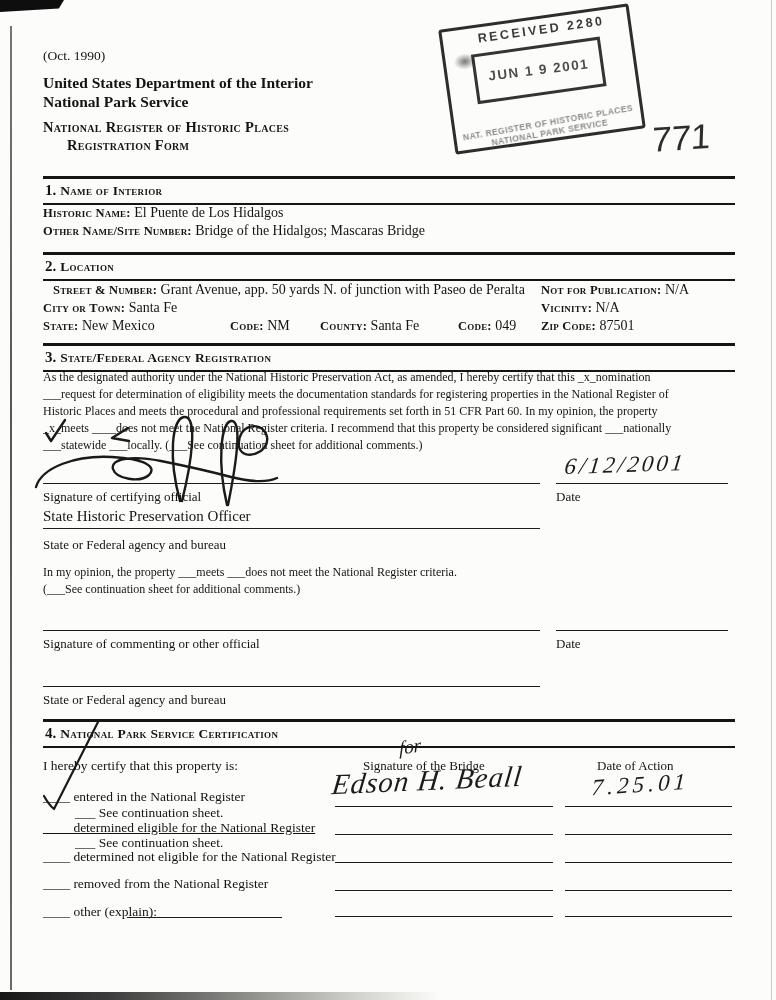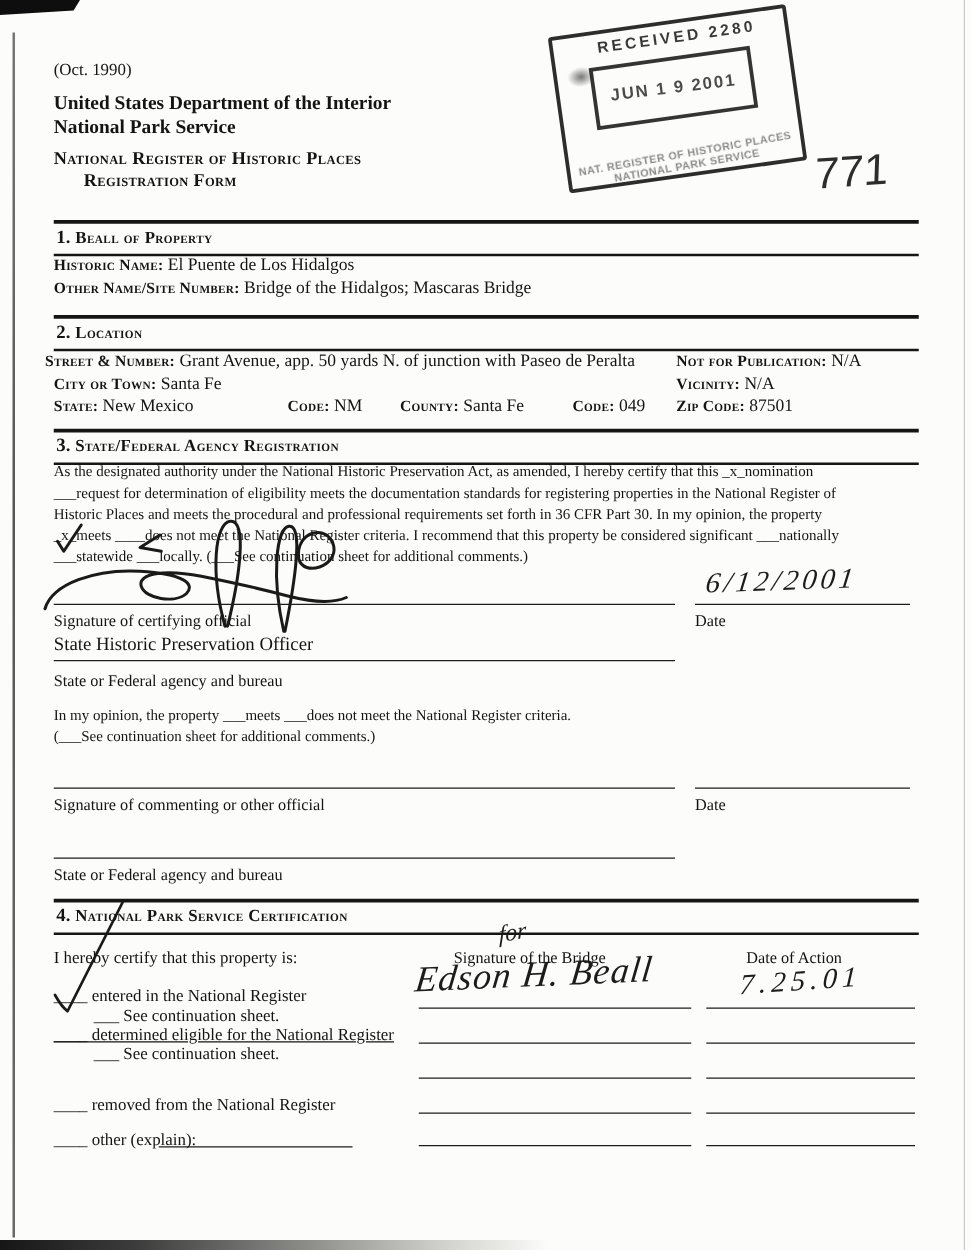--- a/index.html
+++ b/index.html
@@ -86,36 +86,36 @@
     <div class="stamp-org">
       <div>NAT. REGISTER OF HISTORIC PLACES</div>
       <div>NATIONAL PARK SERVICE</div>
     </div>
   </div>
 
   <div class="abs hw-docket" style="left:652px; top:118px;">771</div>
 
   <div class="sechead" style="top:176px;">
     <span class="sec-num">1.</span>
-    <span class="sec-title">Beall of Property</span>
+    <span class="sec-title">Name of Interior</span>
   </div>
   <div class="abs rowline" style="left:43px; top:205px;">
     <span class="lab">Historic Name:</span>
     <span class="val">El Puente de Los Hidalgos</span>
   </div>
   <div class="abs rowline" style="left:43px; top:223px;">
     <span class="lab">Other Name/Site Number:</span>
     <span class="val">Bridge of the Hidalgos; Mascaras Bridge</span>
   </div>
 
   <div class="sechead" style="top:252px;">
     <span class="sec-num">2.</span>
     <span class="sec-title">Location</span>
   </div>
-  <div class="abs rowline" style="left:36px; top:282px;">
+  <div class="abs rowline" style="left:53px; top:282px;">
     <span class="lab">Street &amp; Number:</span>
     <span class="val">Grant Avenue, app. 50 yards N. of junction with Paseo de Peralta</span>
   </div>
   <div class="abs rowline" style="left:541px; top:282px;">
     <span class="lab">Not for Publication:</span>
     <span class="val">N/A</span>
   </div>
   <div class="abs rowline" style="left:43px; top:300px;">
     <span class="lab">City or Town:</span>
     <span class="val">Santa Fe</span>
@@ -128,21 +128,21 @@
     <span style="display:inline-block; width:187px;"><span class="lab">State:</span> <span class="val">New Mexico</span></span><span style="display:inline-block; width:90px;"><span class="lab">Code:</span> <span class="val">NM</span></span><span style="display:inline-block; width:138px;"><span class="lab">County:</span> <span class="val">Santa Fe</span></span><span style="display:inline-block; width:83px;"><span class="lab">Code:</span> <span class="val">049</span></span><span><span class="lab">Zip Code:</span> <span class="val">87501</span></span>
   </div>
 
   <div class="sechead" style="top:343px;">
     <span class="sec-num">3.</span>
     <span class="sec-title">State/Federal Agency Registration</span>
   </div>
   <div class="abs" style="left:43px; top:369px; width:695px;">
     <div class="para-line">As the designated authority under the National Historic Preservation Act, as amended, I hereby certify that this _x_nomination</div>
     <div class="para-line">___request for determination of eligibility meets the documentation standards for registering properties in the National Register of</div>
-    <div class="para-line">Historic Places and meets the procedural and professional requirements set forth in 36 CFR Part 30.  In my opinion, the property</div>
+    <div class="para-line">Historic Places and meets the procedural and professional requirements set forth in 51 CFR Part 60.  In my opinion, the property</div>
     <div class="para-line">_x_meets ____does not meet the National Register criteria.  I recommend that this property be considered significant ___nationally</div>
     <div class="para-line">___statewide ___locally. (___See continuation sheet for additional comments.)</div>
   </div>
 
   <svg class="ink" style="left:30px; top:405px; width:290px; height:108px;" viewBox="0 0 290 108" aria-label="Signature of certifying official">
     <path d="M 16 28 l 5 8 l 14 -21"></path>
     <path d="M 98 23 l -16 10 l 17 3"></path>
     <path d="M 6 82 C 12 62, 46 50, 82 52 C 116 54, 127 62, 119 70 C 110 78, 86 74, 83 64 C 80 54, 101 50, 131 56 C 161 62, 186 68, 201 72 C 221 77, 236 78, 247 73"></path>
     <path d="M 150 96 C 138 52, 142 14, 154 12 C 168 10, 162 56, 152 96"></path>
     <path d="M 197 100 C 187 56, 191 18, 201 16 C 213 14, 206 60, 198 100"></path>
@@ -174,20 +174,21 @@
     <span class="sec-num">4.</span>
     <span class="sec-title">National Park Service Certification</span>
   </div>
 
   <div class="abs para-line" style="left:43px; top:757px; font-size:13.5px;">I hereby certify that this property is:</div>
 
   <div class="abs para-line" style="left:43px; top:788px; font-size:13.5px;">____ entered in the National Register</div>
   <div class="abs para-line" style="left:75px; top:804px; font-size:13.5px;">___ See continuation sheet.</div>
   <div class="abs para-line" style="left:43px; top:819px; font-size:13.5px;text-decoration:underline;">____ determined eligible for the National Register</div>
   <div class="abs para-line" style="left:75px; top:834px; font-size:13.5px;">___ See continuation sheet.</div>
+  <div class="abs para-line" style="left:43px; top:848px; font-size:13.5px;">____ determined not eligible for the National Register</div>
   <div class="abs para-line" style="left:43px; top:875px; font-size:13.5px;">____ removed from the National Register</div>
   <div class="abs para-line" style="left:43px; top:903px; font-size:13.5px;">____ other (explain):</div>
   <div class="hline" style="left:127px; top:917px; width:155px;"></div>
 
   <svg class="ink" style="left:40px; top:716px; width:130px; height:96px;" viewBox="0 0 130 96">
     <path d="M 4 80 q 5 9 10 13 L 58 6" style="stroke-width:2.2;"></path>
   </svg>
 
   <div class="abs sublabel" style="left:363px; top:758px;">Signature of the Bridge</div>
   <div class="abs sublabel" style="left:597px; top:758px;">Date of Action</div>

